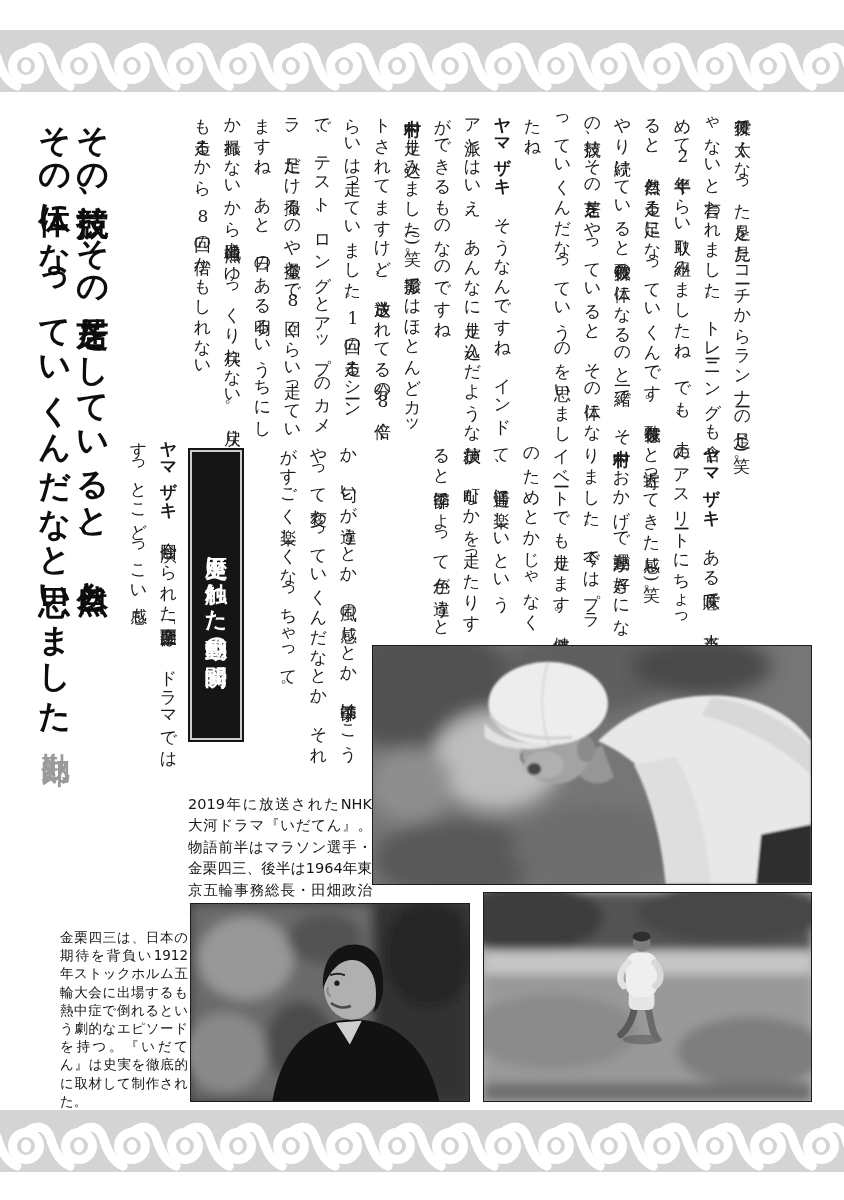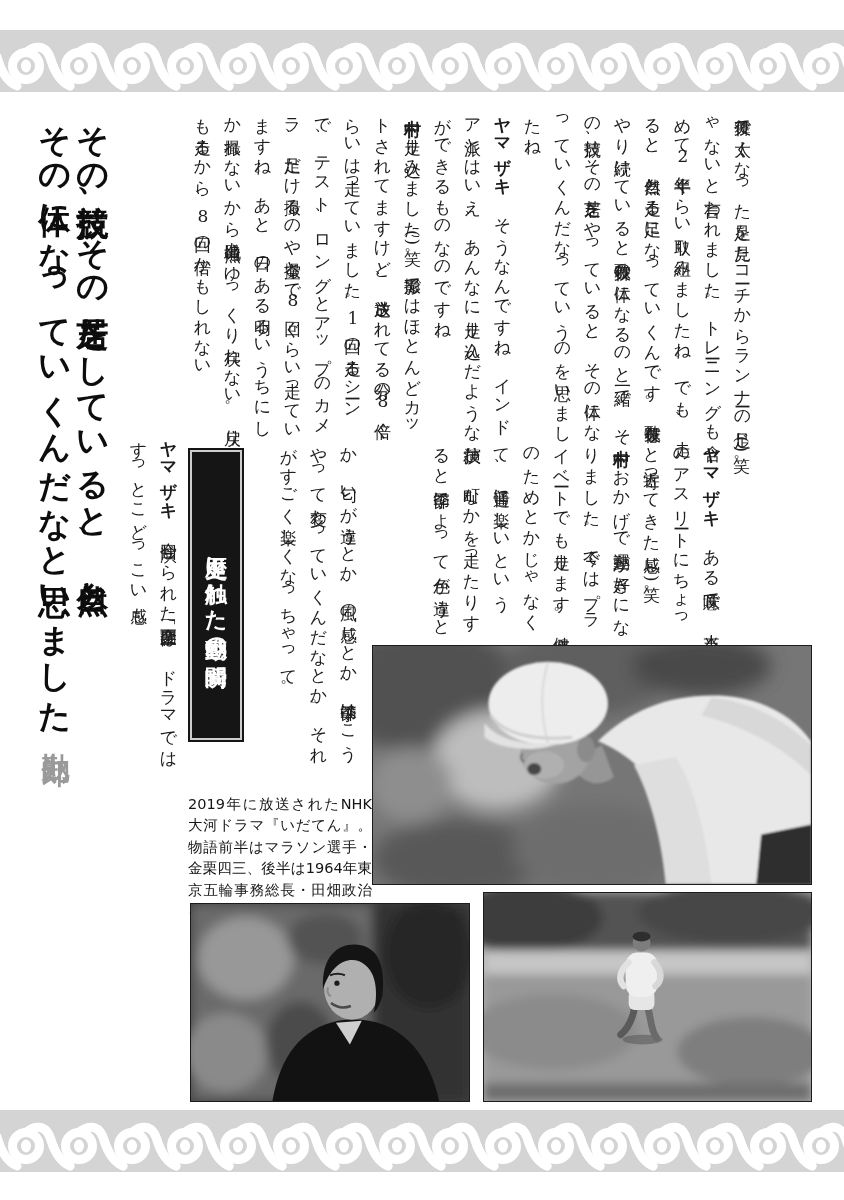--- a/index.html
+++ b/index.html
@@ -108,20 +108,21 @@
 
   <div id="section-header">
     <span>歴史に触れた感動の瞬間</span>
   </div>
 
   <div id="block3" class="vtext">
       <p><span class="seg-speaker">ヤマザキ　</span><span class="seg-text">今回演じられた「金栗四三」は、ドラマではすっとこどっこい感も</span></p>
     </div>
 
   <div id="caption1" class="caption">2019年に放送されたNHK大河ドラマ『いだてん』。物語前半はマラソン選手・金栗四三、後半は1964年東京五輪事務総長・田畑政治を中心に描かれた。</div>
+  <div id="caption2" class="caption">金栗四三は、日本の期待を背負い1912年ストックホルム五輪大会に出場するも熱中症で倒れるという劇的なエピソードを持つ。『いだてん』は史実を徹底的に取材して制作された。</div>
 
   <div id="photo1" class="photo">
     <svg viewBox="0 0 440 240" preserveAspectRatio="none">
       <defs>
           <filter id="b1" x="-30%" y="-30%" width="160%" height="160%">
             <feGaussianBlur stdDeviation="9"></feGaussianBlur>
           </filter>
             <filter id="b1f" x="-30%" y="-30%" width="160%" height="160%">
             <feGaussianBlur stdDeviation="1.2"></feGaussianBlur>
           </filter>

